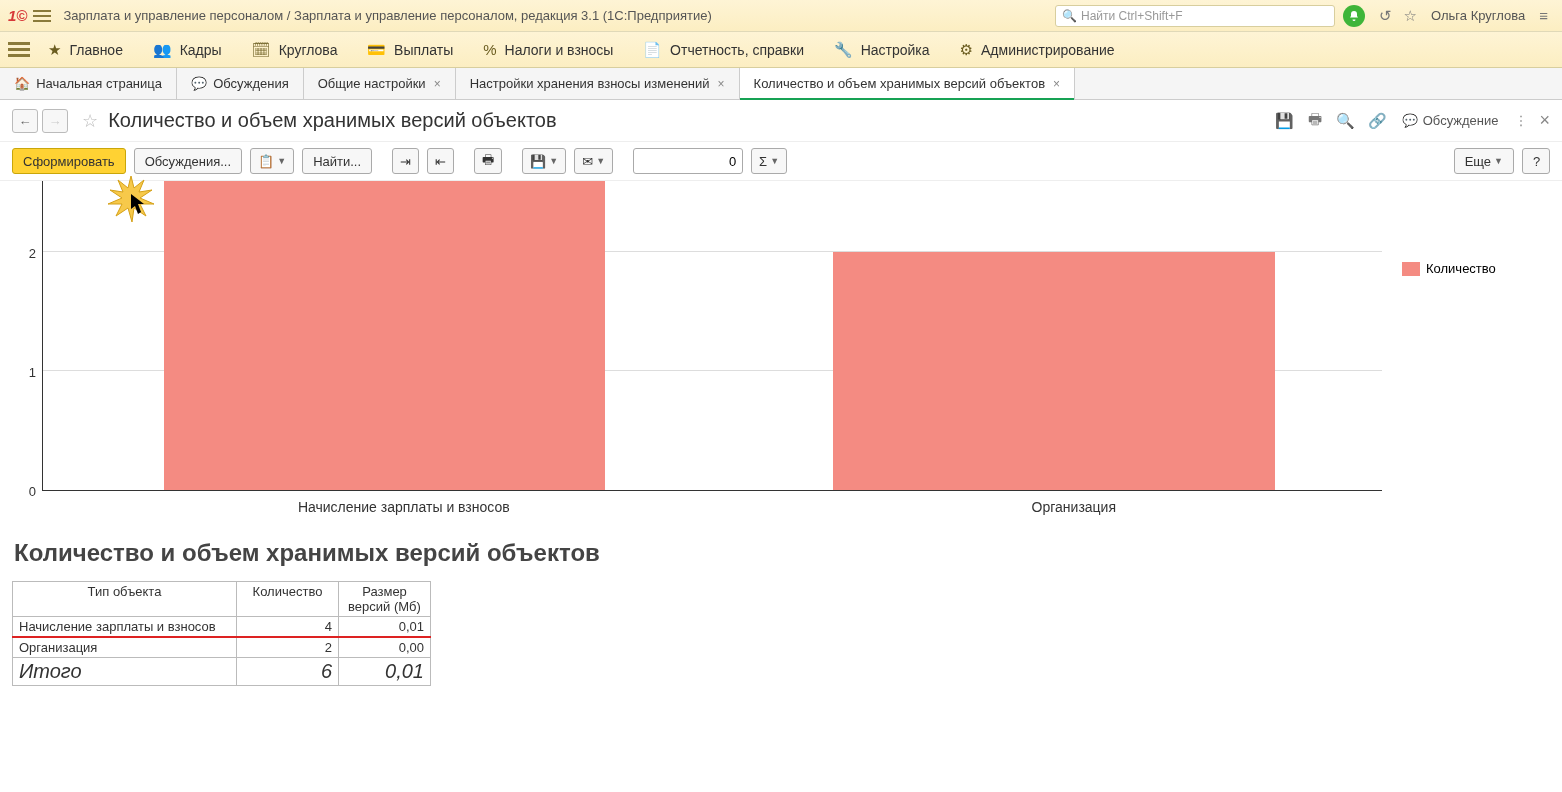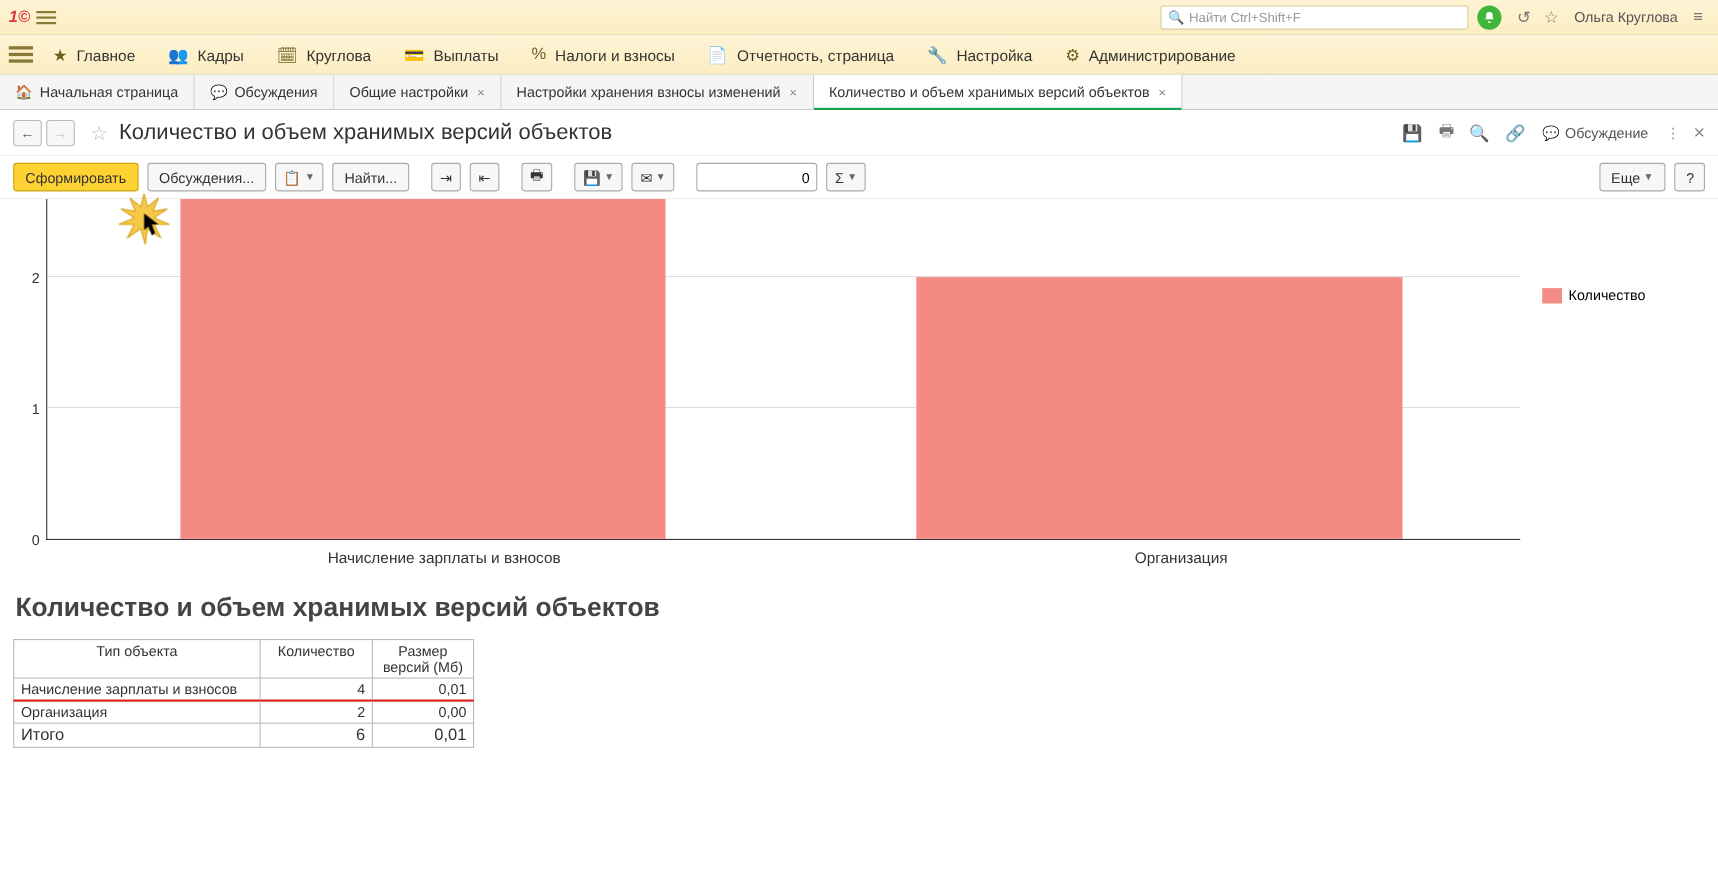--- a/index.html
+++ b/index.html
@@ -78,40 +78,41 @@
 
 .report-title { font-size: 24px; font-weight: bold; color: #444; margin: 18px 0 14px 2px; }
 
 
 .rpt-table { border-collapse: collapse; }
 .rpt-table th, .rpt-table td { border: 1px solid #bbb; padding: 2px 6px; font-size: 13px; color: #333; vertical-align: top; }
 .rpt-table th { font-weight: normal; text-align: center; background: #fff; }
 .rpt-table .num { text-align: right; }
 .rpt-table .hl td { }
 .rpt-table .hl-underline td { border-bottom: 2px solid #d22; }
-.rpt-table tfoot td { font-size: 15px; }
+.rpt-table tfoot td { font-size: 20px; font-style: italic; }
 
 
 .cursor-burst { position: absolute; left: 106px; top: 174px; width: 50px; height: 50px; pointer-events: none; z-index: 50; }
 .cursor-burst svg { width: 100%; height: 100%; }
 
 .col1 { width: 224px; }
 .col2 { width: 102px; }
 .col3 { width: 92px; }
 </style>
 </head>
 <body>
 
 <div class="title-bar">
   <span class="logo-1c">1©</span>
   <div class="burger">
       <span></span>
       <span></span>
       <span></span>
     </div>
+  <div class="title-text">Зарплата и управление персоналом / Зарплата и управление персоналом, редакция 3.1  (1С:Предприятие)</div>
   <div class="title-spacer"></div>
   <div class="search-box">
     <span class="ico">🔍</span>
     <span>Найти Ctrl+Shift+F</span>
   </div>
   <div class="bell-circle">
     <svg width="12" height="12" viewBox="0 0 24 24" fill="#fff">
         <path d="M12 2a6 6 0 00-6 6v4l-2 3h16l-2-3V8a6 6 0 00-6-6zm0 20a3 3 0 003-3H9a3 3 0 003 3z"></path>
       </svg>
   </div>
@@ -142,21 +143,21 @@
   <div class="menu-item">
       <span class="mi-icon">💳</span>
       <span>Выплаты</span>
     </div>
   <div class="menu-item">
       <span class="mi-icon">%</span>
       <span>Налоги и взносы</span>
     </div>
   <div class="menu-item">
       <span class="mi-icon">📄</span>
-      <span>Отчетность, страница</span>
+      <span>Отчетность, справки</span>
     </div>
   <div class="menu-item">
       <span class="mi-icon">🔧</span>
       <span>Настройка</span>
     </div>
   <div class="menu-item">
       <span class="mi-icon">⚙</span>
       <span>Администрирование</span>
     </div>
 </div>

